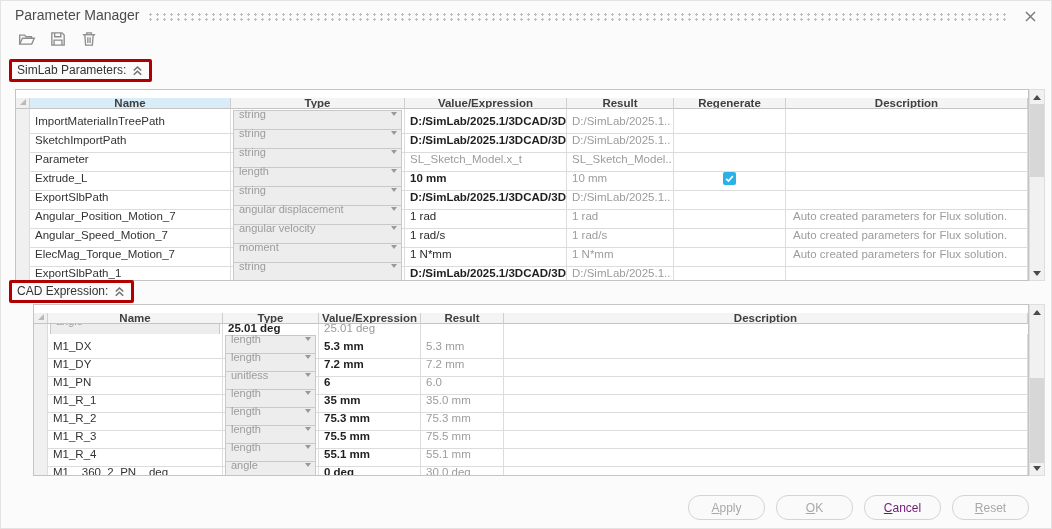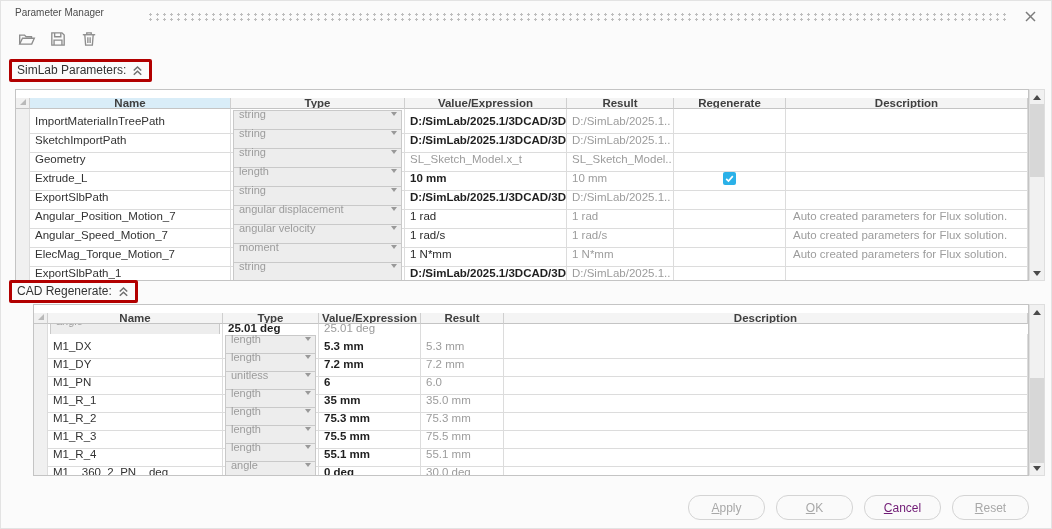--- a/index.html
+++ b/index.html
@@ -4,21 +4,21 @@
 <style>
   * { box-sizing: border-box; margin: 0; padding: 0; }
   html,body { background:#e9e9e9; }
   body { font-family: "Liberation Sans", sans-serif; }
   #dialog {
     position: relative; width: 1052px; height: 529px;
     background: #fbfbfb; border: 1px solid #e3e3e3; overflow: hidden;
     font-size: 12px; color: #404040;
   }
   
-  .title { position:absolute; left:14px; top:6px; font-size:10px; color:#4c4c4c; }
+  .title { position:absolute; left:14px; top:6px; font-size:14px; color:#4c4c4c; }
   .drag-dots {
     position:absolute; left:146px; top:11px; width:860px; height:10px;
     background-image: radial-gradient(circle, #bdbdbd 1px, transparent 1.4px);
     background-size: 7px 5px; background-position: 0 0;
   }
   .close-btn { position:absolute; left:1020px; top:6px; width:18px; height:18px;
     display:flex; align-items:center; justify-content:center; cursor:pointer; }
   
   .toolbar { position:absolute; left:14px; top:26px; display:flex; gap:7px; }
   .tool-btn { width:24px; height:24px; display:flex; align-items:center; justify-content:center; }
@@ -178,21 +178,21 @@
         <span class="dd-arrow"></span>
       </span>
     </div>
     <div class="cell value-cell v-bold">D:/SimLab/2025.1/3DCAD/3DCA..</div>
     <div class="cell result-cell">D:/SimLab/2025.1..</div>
     <div class="cell regen-cell"></div>
     <div class="cell desc-cell"></div>
   </div>
         <div class="trow">
     <div class="cell rowhdr"></div>
-    <div class="cell name-cell">Geometry</div>
+    <div class="cell name-cell">Parameter</div>
     <div class="cell type-cell">
       <span class="combo">
         <span class="combo-label">string</span>
         <span class="dd-arrow"></span>
       </span>
     </div>
     <div class="cell value-cell v-gray">SL_Sketch_Model.x_t</div>
     <div class="cell result-cell">SL_Sketch_Model..</div>
     <div class="cell regen-cell"></div>
     <div class="cell desc-cell"></div>
@@ -296,21 +296,21 @@
       </div>
     <div class="sb-track">
         <div class="sb-thumb"></div>
       </div>
     <div class="sb-btn">
         <span class="tri-down"></span>
       </div>
   </div>
 
   <div class="annotation ann-cad">
-    <span class="section-label">CAD Regenerate:</span>
+    <span class="section-label">CAD Expression:</span>
     <span class="collapse-ico">
       <span>
         <svg width="13" height="13" viewBox="0 0 14 14" fill="none" stroke="#6f6f6f" stroke-width="1.6">
           <polyline points="3,7 7,3.2 11,7"></polyline>
             <polyline points="3,11.5 7,7.7 11,11.5"></polyline>
         </svg>
       </span>
     </span>
   </div>
 

